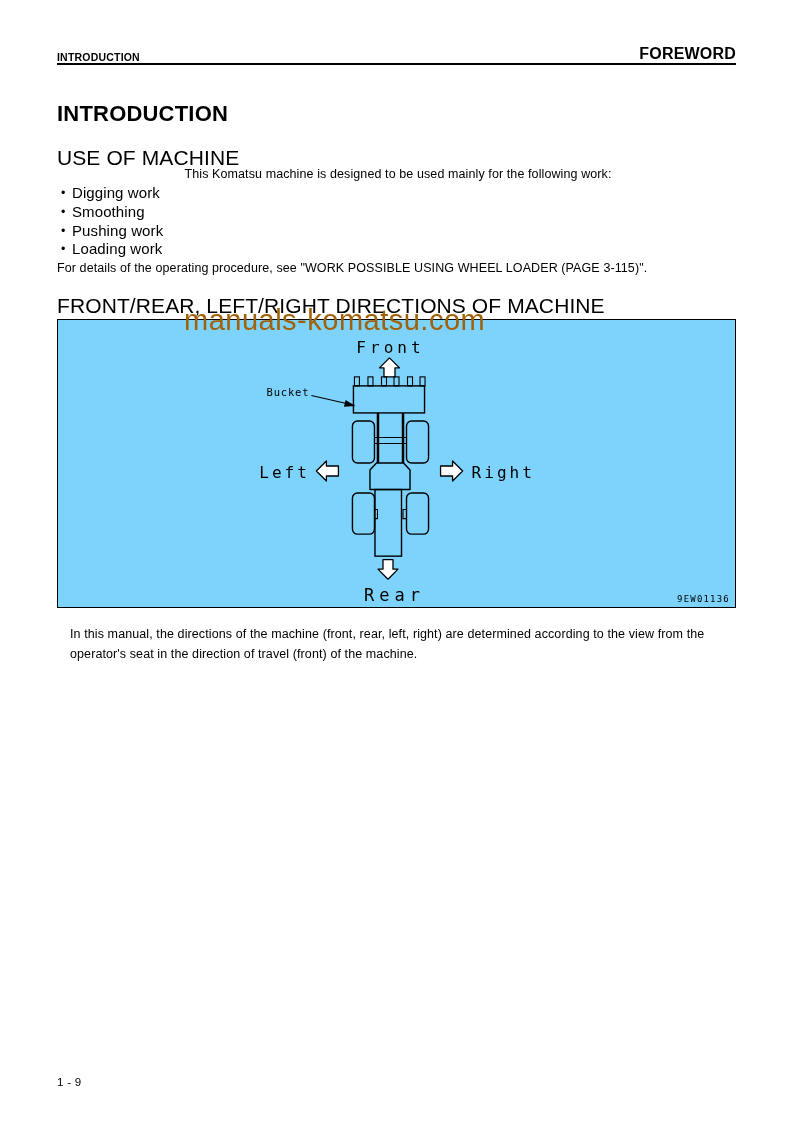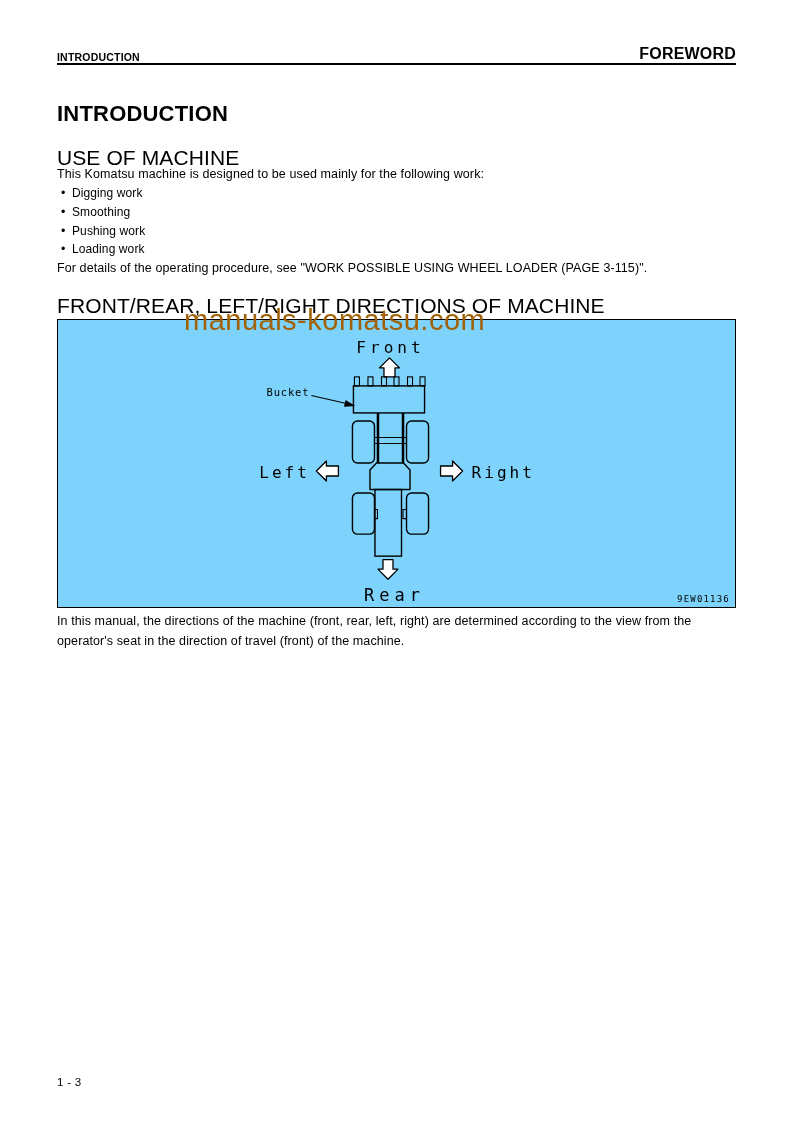--- a/index.html
+++ b/index.html
@@ -24,28 +24,28 @@
     position:absolute;left:57px;
     font-size:21px;font-weight:normal;letter-spacing:.1px;
   }
   .h-use{top:146px;}
   .h-dir{top:294px;}
   
   .body-text{
     position:absolute;left:57px;width:682px;
     font-size:12.5px;line-height:19px;letter-spacing:.1px;
   }
-  .p-intro{top:165px;}
+  .p-intro{top:165px;text-align:center;}
   .p-details{top:259px;}
   .p-caption{top:612px;line-height:19.5px;}
   .bullet-list{
     position:absolute;top:184px;left:57px;margin:0;padding:0;list-style:none;
   }
   .bullet-list li{
-    font-size:12px;line-height:18.8px;padding-left:15px;position:relative;
+    font-size:15px;line-height:18.8px;padding-left:15px;position:relative;
     letter-spacing:.1px;
   }
   .bullet-list li::before{
     content:"•";position:absolute;left:4px;top:0;font-size:12.5px;
   }
   
   .figure-box{
     position:absolute;top:319px;left:57px;width:679px;height:289px;
     border:1.5px solid #000;box-sizing:border-box;background:#7dd3fc;
   }
@@ -140,15 +140,15 @@
     <path class="hollow" d="M 404 150 L 394 140 L 394 145 L 382 145 L 382 155 L 394 155 L 394 160 Z"></path>
     <text class="dtext" x="413" y="157" font-size="16" letter-spacing="3">Right</text>
 
     <path class="hollow" d="M 329.5 258 L 319.5 248 L 324.5 248 L 324.5 238.5 L 334.5 238.5 L 334.5 248 L 339.5 248 Z"></path>
     <text class="dtext" x="336" y="280" font-size="17" letter-spacing="5" text-anchor="middle">Rear</text>
 
     <text class="dtext" x="671" y="281" font-size="9" letter-spacing="1.2" text-anchor="end">9EW01136</text>
   </svg>
 </div>
 
-<p class="body-text p-caption" style="margin:0;">In this manual, the directions of the machine (front, rear, left, right) are determined according to the view from the operator's seat in the direction of travel (front) of the machine.</p>
+<p class="body-text p-caption" style="margin:13px;">In this manual, the directions of the machine (front, rear, left, right) are determined according to the view from the operator's seat in the direction of travel (front) of the machine.</p>
 
-<div class="page-number">1 - 3</div>
+<div class="page-number">1 - 9</div>
 
 </body></html>

